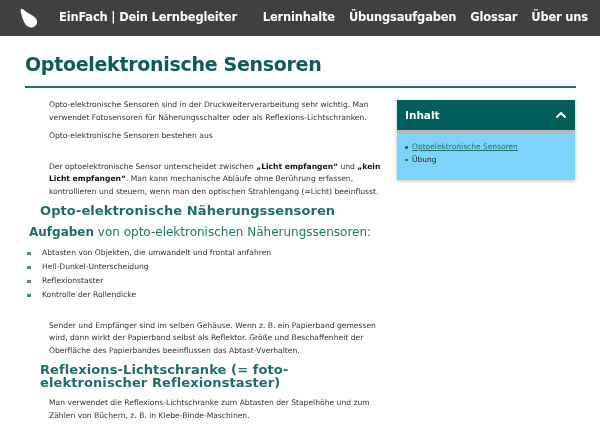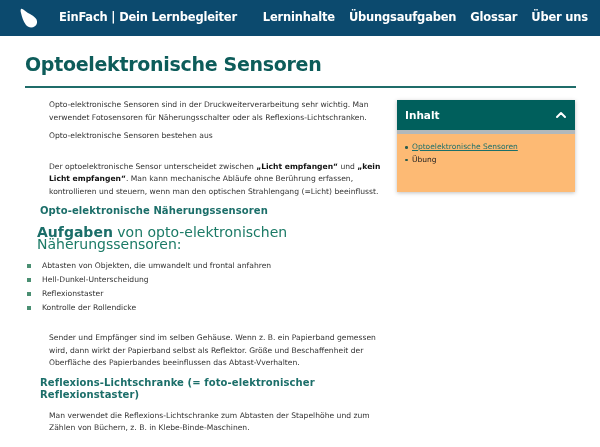--- a/index.html
+++ b/index.html
@@ -1,21 +1,21 @@
 <!DOCTYPE html>
 <html><head>
   <meta charset="utf-8">
   <style>
     * { box-sizing: border-box; margin: 0; padding: 0; }
     html, body { width: 600px; height: 447px; overflow: hidden; background: #ffffff; }
     body { font-family: "DejaVu Sans", sans-serif; color: #222; position: relative; }
 
     .topbar {
       position: absolute; left: 0; top: 0; width: 600px; height: 36px;
-      background: #0c4a6e; display: flex; align-items: center;
+      background: #404040; display: flex; align-items: center;
     }
     .logo { position: absolute; left: 19px; top: 7px; width: 20px; height: 22px; }
     .brand {
       position: absolute; left: 59px; top: 10px;
       font-family: "DejaVu Sans", sans-serif; font-size: 11.5px; font-weight: bold;
       color: #ffffff; letter-spacing: -0.2px; white-space: nowrap;
     }
     .nav { position: absolute; right: 12px; top: 10px; display: flex; gap: 14px; }
     .nav a {
       color: #ffffff; font-size: 11.5px; font-weight: bold; text-decoration: none;
@@ -33,27 +33,27 @@
 
     .main { position: absolute; left: 25px; top: 99px; width: 360px; font-size: 7.6px; line-height: 12.5px; color: #333; }
     .main p { margin-bottom: 6px; margin-left: 24px; }
     .main ul { list-style: none; margin-bottom: 6px; }
     .main li { position: relative; padding-left: 17px; margin-bottom: 1.5px; }
     .main li::before {
       content: ""; position: absolute; left: 2px; top: 4.5px; width: 3.5px; height: 3.5px; background: #4a8f72;
     }
     .main b { color: #111; }
     .spacer { height: 12px; }
-    .h3 { font-size: 10px; font-weight: bold; color: #1b6e69; margin: 7px 0 8px 0; letter-spacing: 0.1px; padding-left: 15px; }
-    .h4 { font-size: 14px; color: #1b7a66; margin: 0 0 9px 12px; }
+    .h3 { font-size: 13px; font-weight: bold; color: #1b6e69; margin: 7px 0 8px 0; letter-spacing: 0.1px; padding-left: 15px; }
+    .h4 { font-size: 12px; color: #1b7a66; margin: 0 0 9px 4px; }
     .h4 .strong { font-weight: bold; color: #1b6e69; }
 
     .toc {
-      position: absolute; left: 397px; top: 100px; width: 178px; height: 92px;
-      background: #fdba74; box-shadow: 0 1px 4px rgba(0,0,0,0.25);
+      position: absolute; left: 397px; top: 100px; width: 178px; height: 80px;
+      background: #7dd3fc; box-shadow: 0 1px 4px rgba(0,0,0,0.25);
     }
     .toc-head {
       height: 30px; background: #005f5c; display: flex; align-items: center; justify-content: space-between;
       padding: 0 8px 0 8px; cursor: pointer;
     }
     .toc-title { color: #fff; font-size: 10.5px; font-weight: bold; }
     .toc-chevron { width: 12px; height: 10px; }
     .toc-strip { height: 4px; background: #b3b8ba; }
     .toc-list { list-style: none; padding: 7px 0 0 8px; font-size: 7.5px; line-height: 12.5px; }
     .toc-list li { position: relative; padding-left: 7px; color: #222; }

